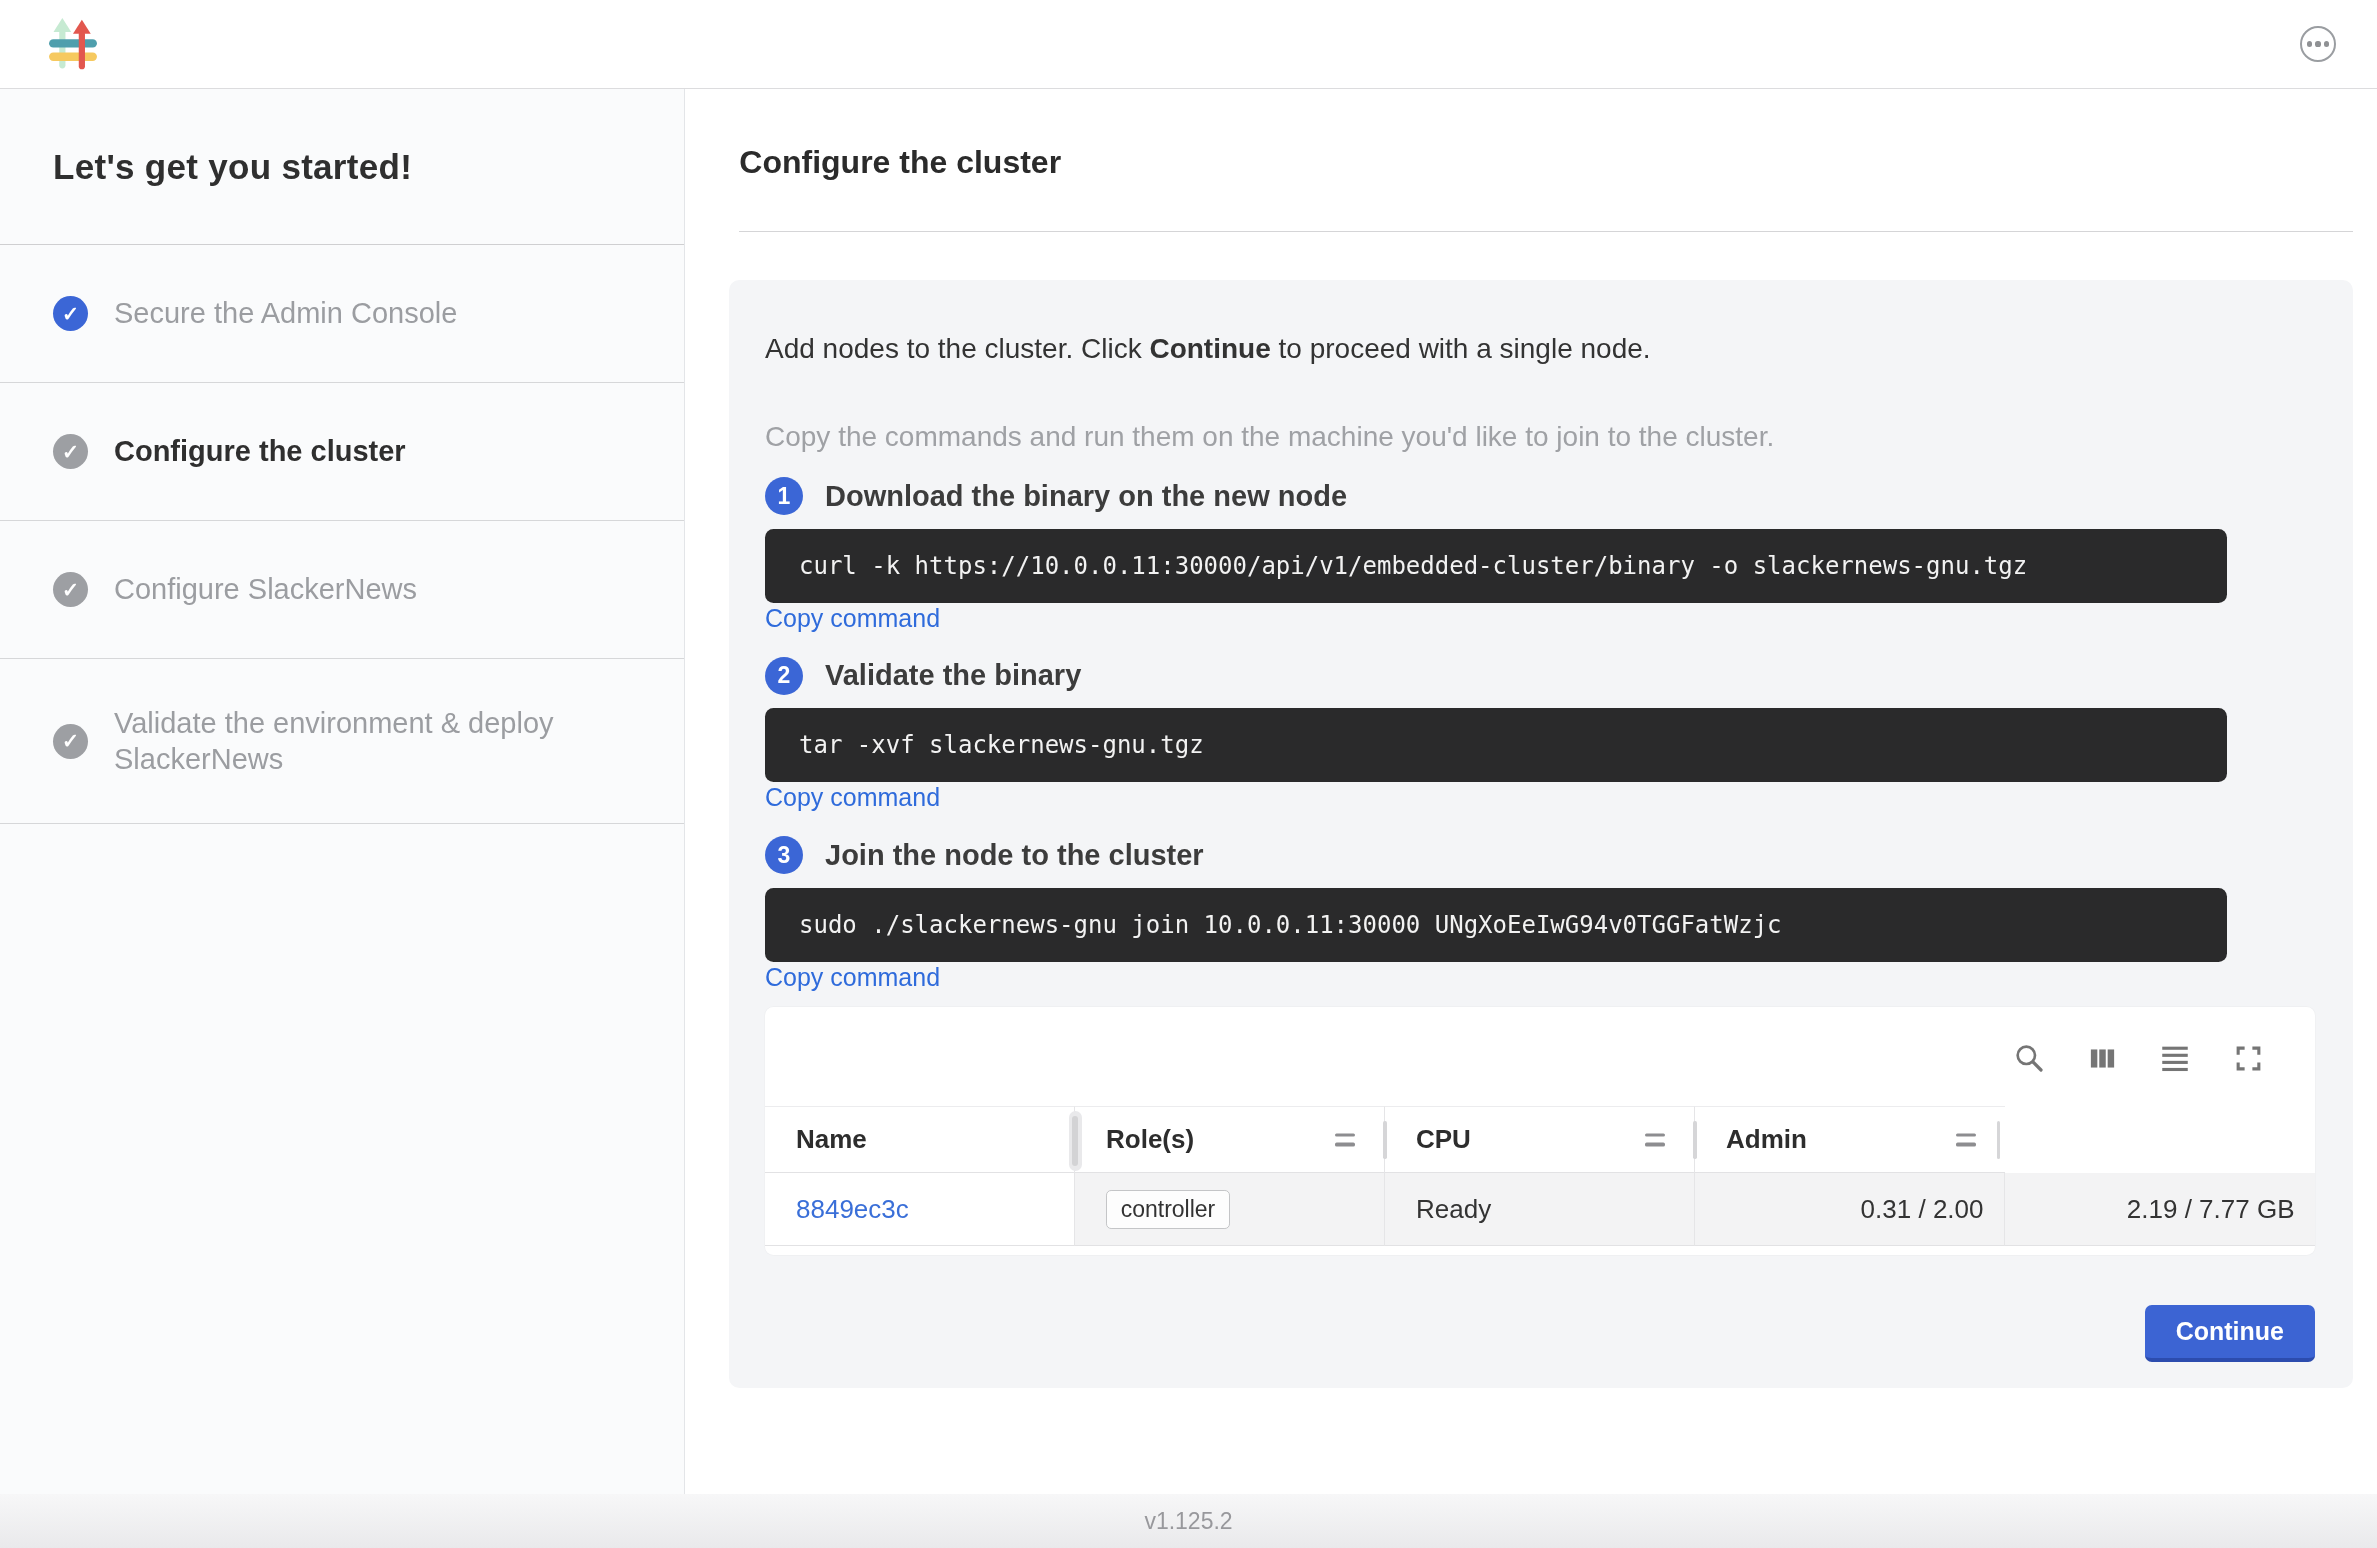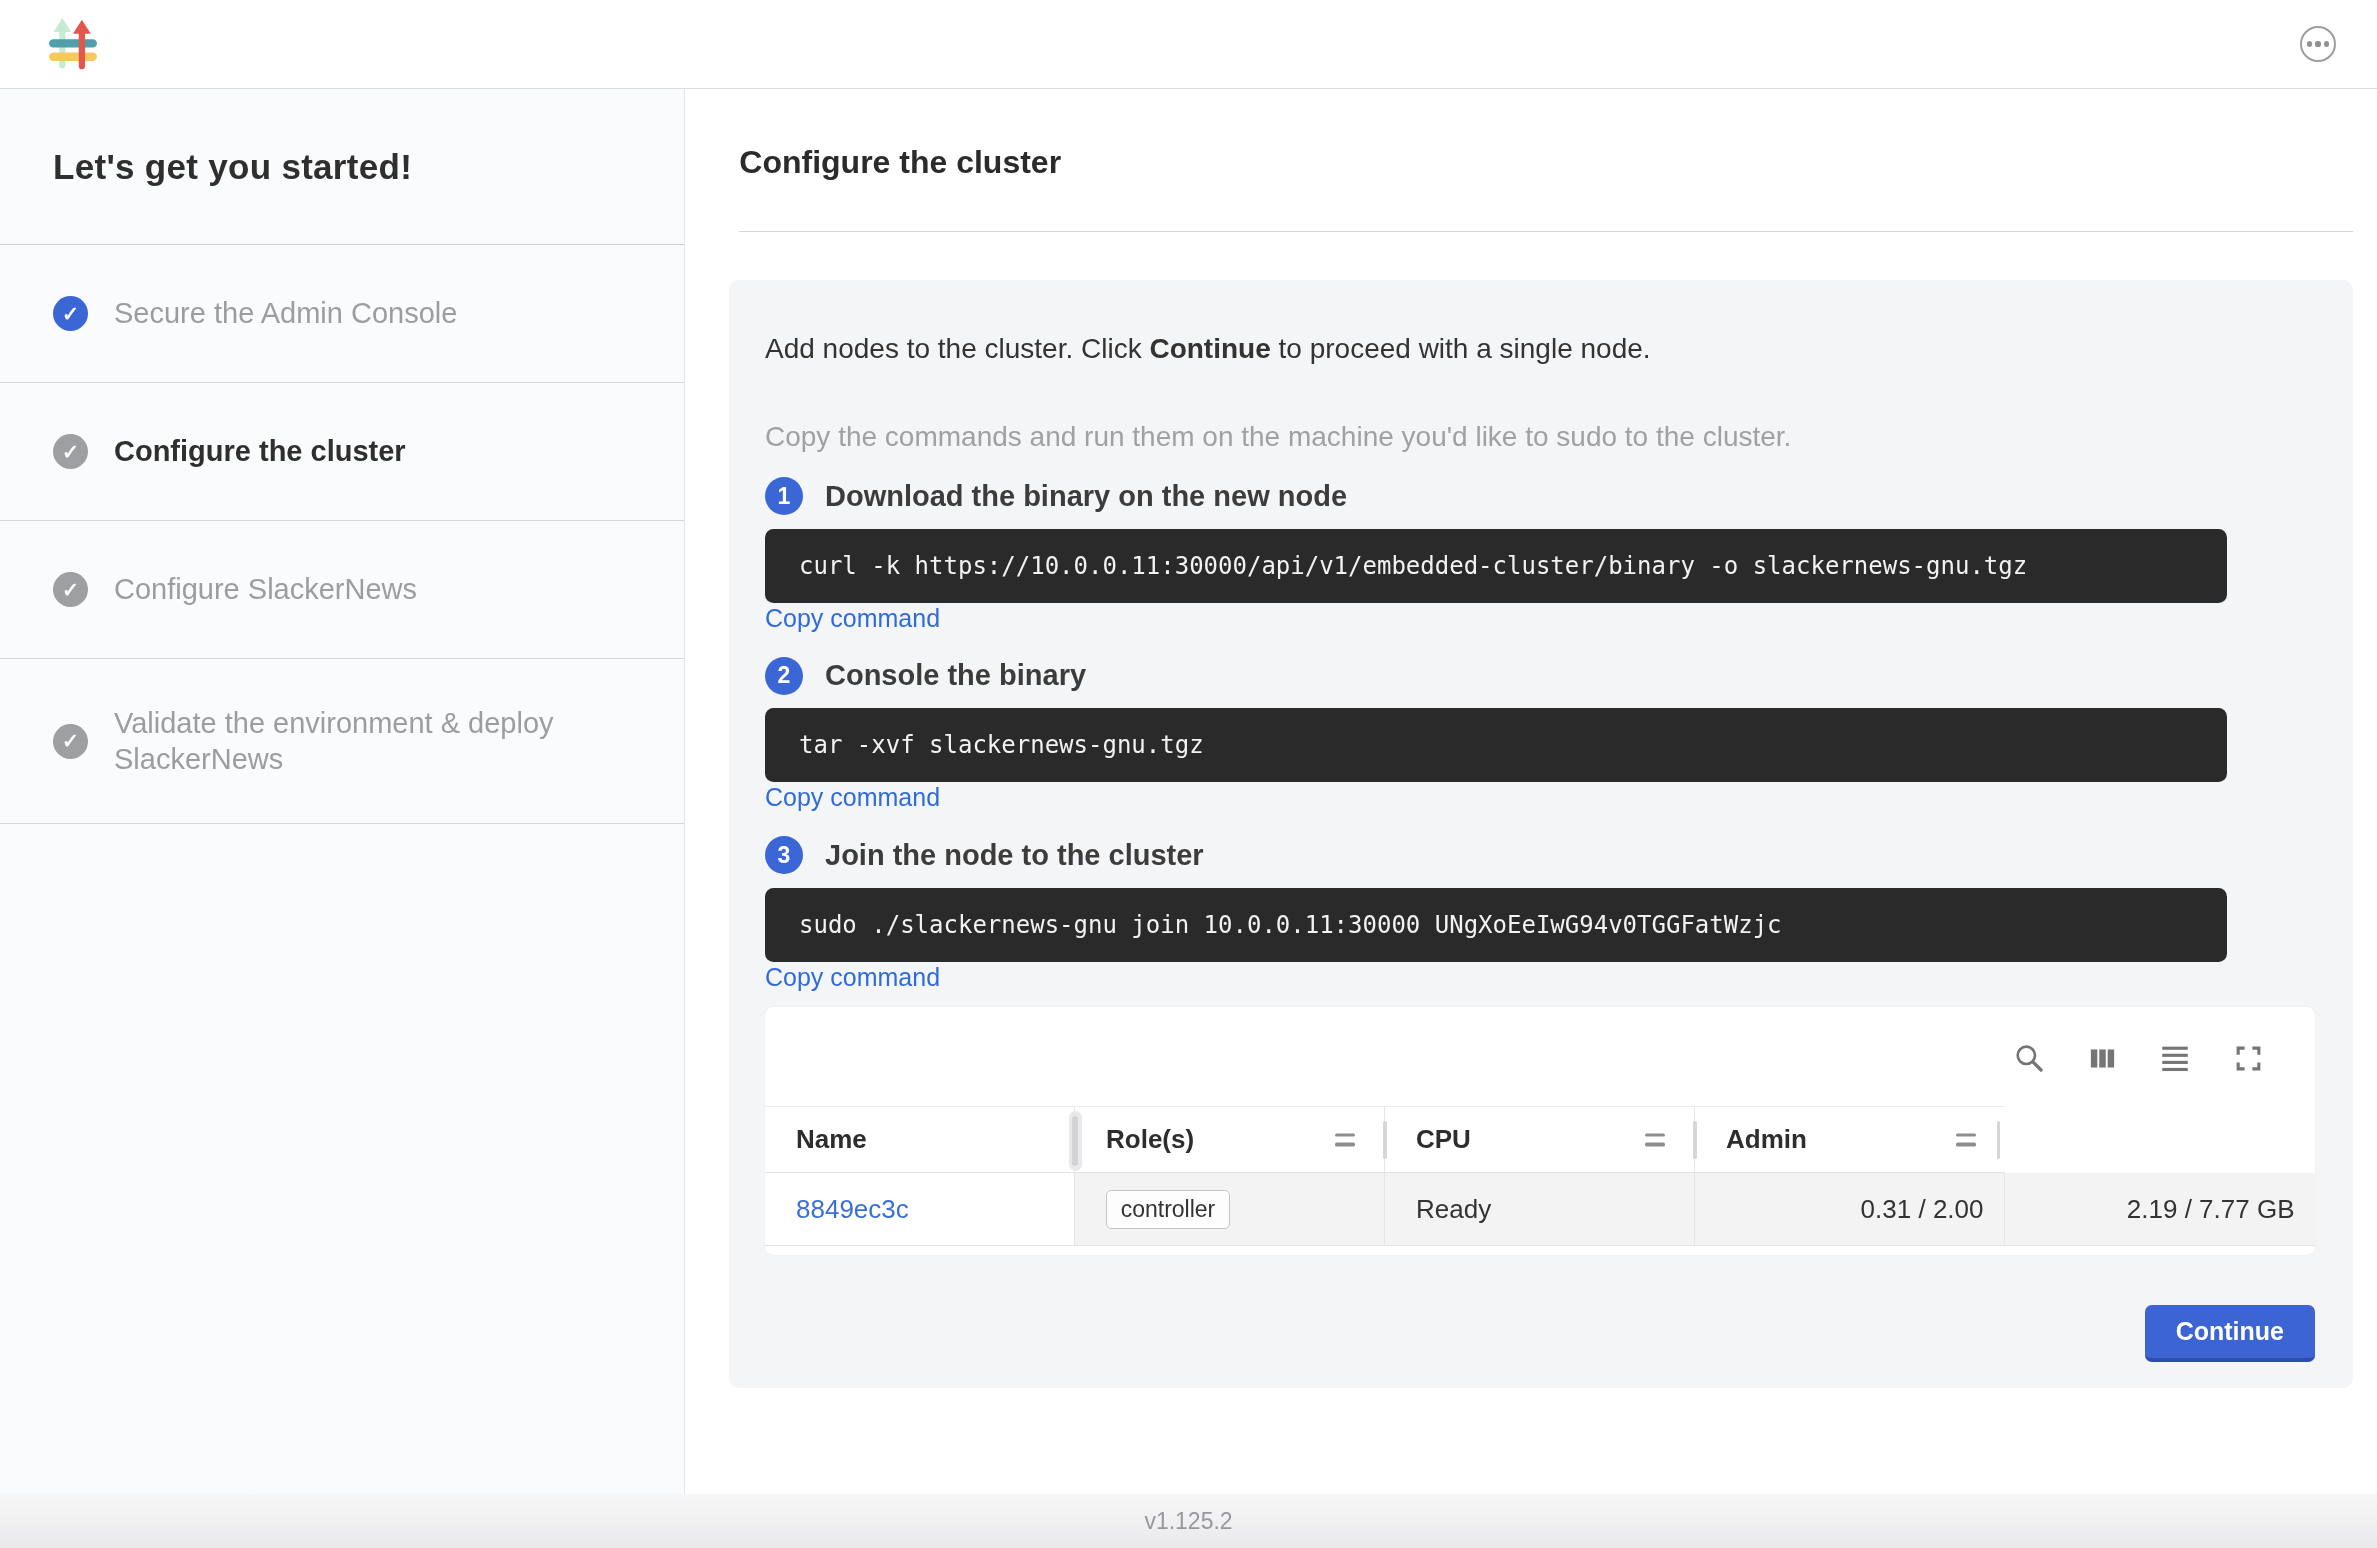--- a/index.html
+++ b/index.html
@@ -119,35 +119,35 @@
   </div>
 
   <div class="main">
     <div class="page-title">Configure the cluster</div>
     <div class="title-rule"></div>
 
     <div class="card">
 
       <p class="intro"><span>Add nodes to the cluster. Click </span><b>Continue</b><span> to proceed with a single node.</span></p>
 
-      <p class="helper">Copy the commands and run them on the machine you'd like to sudo to the cluster.</p>
+      <p class="helper">Copy the commands and run them on the machine you'd like to join to the cluster.</p>
 
       <div class="cstep">
         <div class="cstep-head">
           <span class="numcircle">1</span>
           <span class="cstep-title">Download the binary on the new node</span>
         </div>
         <div class="codeblock">curl -k https://10.0.0.11:30000/api/v1/embedded-cluster/binary -o slackernews-gnu.tgz</div>
         <a class="copylink">Copy command</a>
       </div>
 
       <div class="cstep">
         <div class="cstep-head">
           <span class="numcircle">2</span>
-          <span class="cstep-title">Console the binary</span>
+          <span class="cstep-title">Validate the binary</span>
         </div>
         <div class="codeblock">tar -xvf slackernews-gnu.tgz</div>
         <a class="copylink">Copy command</a>
       </div>
 
       <div class="cstep">
         <div class="cstep-head">
           <span class="numcircle">3</span>
           <span class="cstep-title">Join the node to the cluster</span>
         </div>

